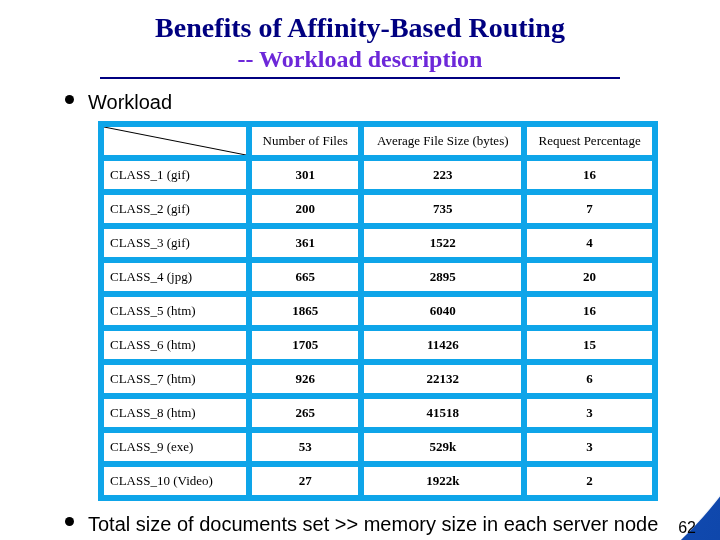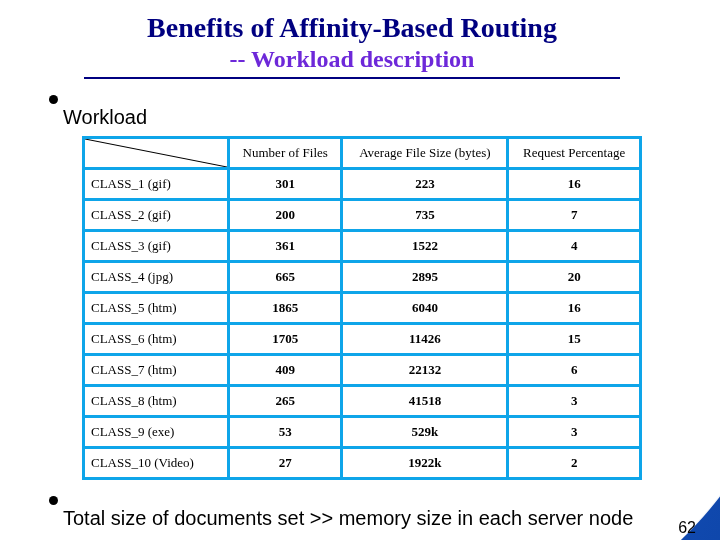--- a/index.html
+++ b/index.html
@@ -17,21 +17,21 @@
     right: -140px;
     top: -90px;
     width: 420px;
     height: 720px;
     z-index: 0;
     pointer-events: none;
   }
   .content {
     position: relative;
     z-index: 1;
-    padding: 12px 40px 0 24px;
+    padding: 12px 40px 0 40px;
   }
   .title {
     color: #000080;
     font-weight: bold;
     font-size: 28px;
     text-align: center;
     margin: 0 auto;
     line-height: 1.15;
   }
   .subtitle {
@@ -44,21 +44,20 @@
   .rule {
     height: 2px;
     background: #000080;
     margin: 4px 60px 10px 60px;
   }
   .bullet-row {
     display: flex;
     align-items: flex-start;
     margin: 6px 0 6px 25px;
     font-family: Arial, Helvetica, sans-serif;
-    flex-direction: column;
   }
   .bullet-dot {
     width: 9px;
     height: 9px;
     border-radius: 50%;
     background: #000;
     margin-top: 6px;
     flex: 0 0 auto;
   }
   .bullet-text {
@@ -71,21 +70,21 @@
     margin: 4px 0 4px 58px;
     width: 560px;
   }
   table {
     border-collapse: collapse;
     width: 100%;
     font-family: "Times New Roman", Times, serif;
     font-size: 13px;
   }
   th, td {
-    border: 3px solid #0ea5e9;
+    border: 6px solid #0ea5e9;
     padding: 4px 6px;
     text-align: center;
     font-weight: bold;
     height: 20px;
   }
   th {
     font-weight: normal;
   }
   th.rowhead, td.rowhead {
     text-align: left;
@@ -182,21 +181,21 @@
             <td>16</td>
           </tr>
           <tr>
             <td class="rowhead">CLASS_6 (htm)</td>
             <td>1705</td>
             <td>11426</td>
             <td>15</td>
           </tr>
           <tr>
             <td class="rowhead">CLASS_7 (htm)</td>
-            <td>409</td>
+            <td>926</td>
             <td>22132</td>
             <td>6</td>
           </tr>
           <tr>
             <td class="rowhead">CLASS_8 (htm)</td>
             <td>265</td>
             <td>41518</td>
             <td>3</td>
           </tr>
           <tr>

